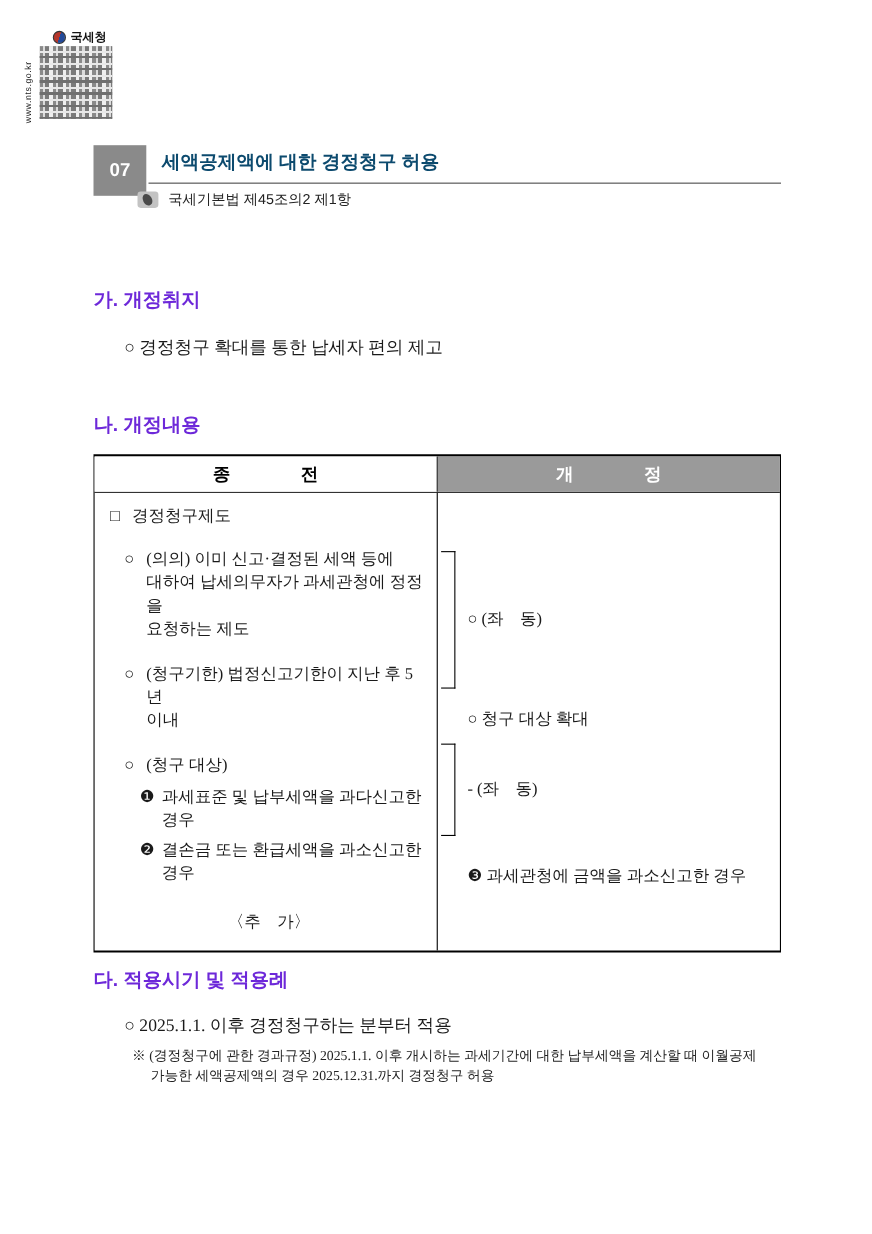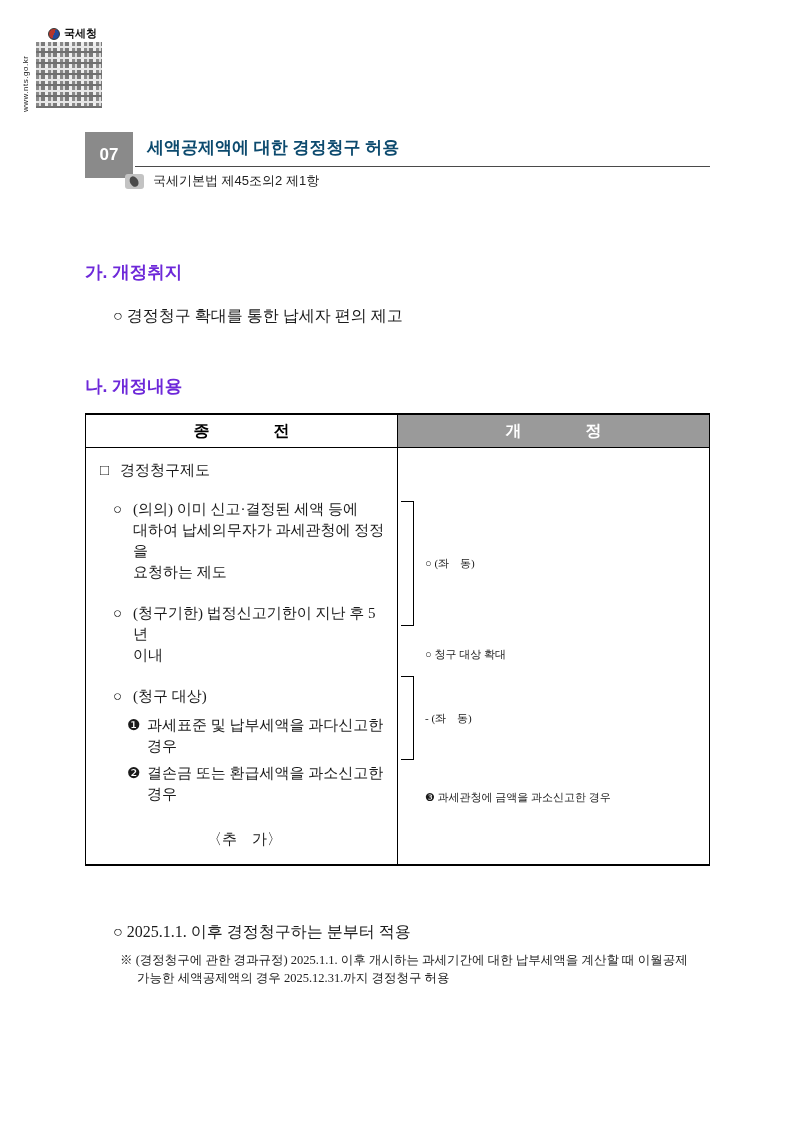--- a/index.html
+++ b/index.html
@@ -47,21 +47,21 @@
     border-top:2.5px solid #000; border-bottom:2px solid #000;
     border-left:1px solid #000; border-right:1px solid #000; }
   .cmp-head { display:flex; height:33px; border-bottom:1.5px solid #000; }
   .cmp-head .th { display:flex; align-items:center; justify-content:center;
     font-weight:bold; font-size:16px; white-space:pre; }
   .th-before { width:312px; color:#000; background:#fff; border-right:1px solid #000; }
   .th-after  { flex:1; color:#fff; background:#9a9a9a; }
   .cmp-body { display:flex; min-height:376px; }
   .td-before { width:312px; border-right:1px solid #000; padding:12px 8px 14px 14px;
     font-size:15px; line-height:21px; }
-  .td-after  { flex:1; position:relative; font-size:11px; line-height:21px; }
+  .td-after  { flex:1; position:relative; font-size:15px; line-height:21px; }
   .t-item { display:flex; }
   .t-item .marker { flex:none; width:20px; }
   .t-item .txt { flex:1; white-space:pre-wrap; }
   .lv1 { margin-left:13px; }
   .lv2 { margin-left:27px; }
   .mb18 { margin-bottom:18px; } .mb20 { margin-bottom:20px; }
   .mb8 { margin-bottom:8px; } .mb6 { margin-bottom:6px; } .mb24 { margin-bottom:24px; }
   .added-note { text-align:center; white-space:pre-wrap; }
   .bracket { position:absolute; width:13px; border:1.5px solid #000; border-left:none; }
   .bracket-1 { left:3px; top:53px; height:125px; }
@@ -151,17 +151,18 @@
         <div class="after-txt after-same-1">○ (좌　동)</div>
         <div class="after-txt after-expand">○ 청구 대상 확대</div>
         <div class="bracket bracket-2"></div>
         <div class="after-txt after-same-2">- (좌　동)</div>
         <div class="after-txt after-new">❸ 과세관청에 금액을 과소신고한 경우</div>
       </div>
 
     </div>
   </div>
 
+  <div class="sec-heading sec-c-heading">다. 적용시기 및 적용례</div>
   <div class="sec-c-item">○ 2025.1.1. 이후 경정청구하는 분부터 적용</div>
   <div class="sec-c-note">※ (경정청구에 관한 경과규정) 2025.1.1. 이후 개시하는 과세기간에 대한 납부세액을 계산할 때 이월공제
 가능한 세액공제액의 경우 2025.12.31.까지 경정청구 허용</div>
 
 </div>
 
 </body></html>

